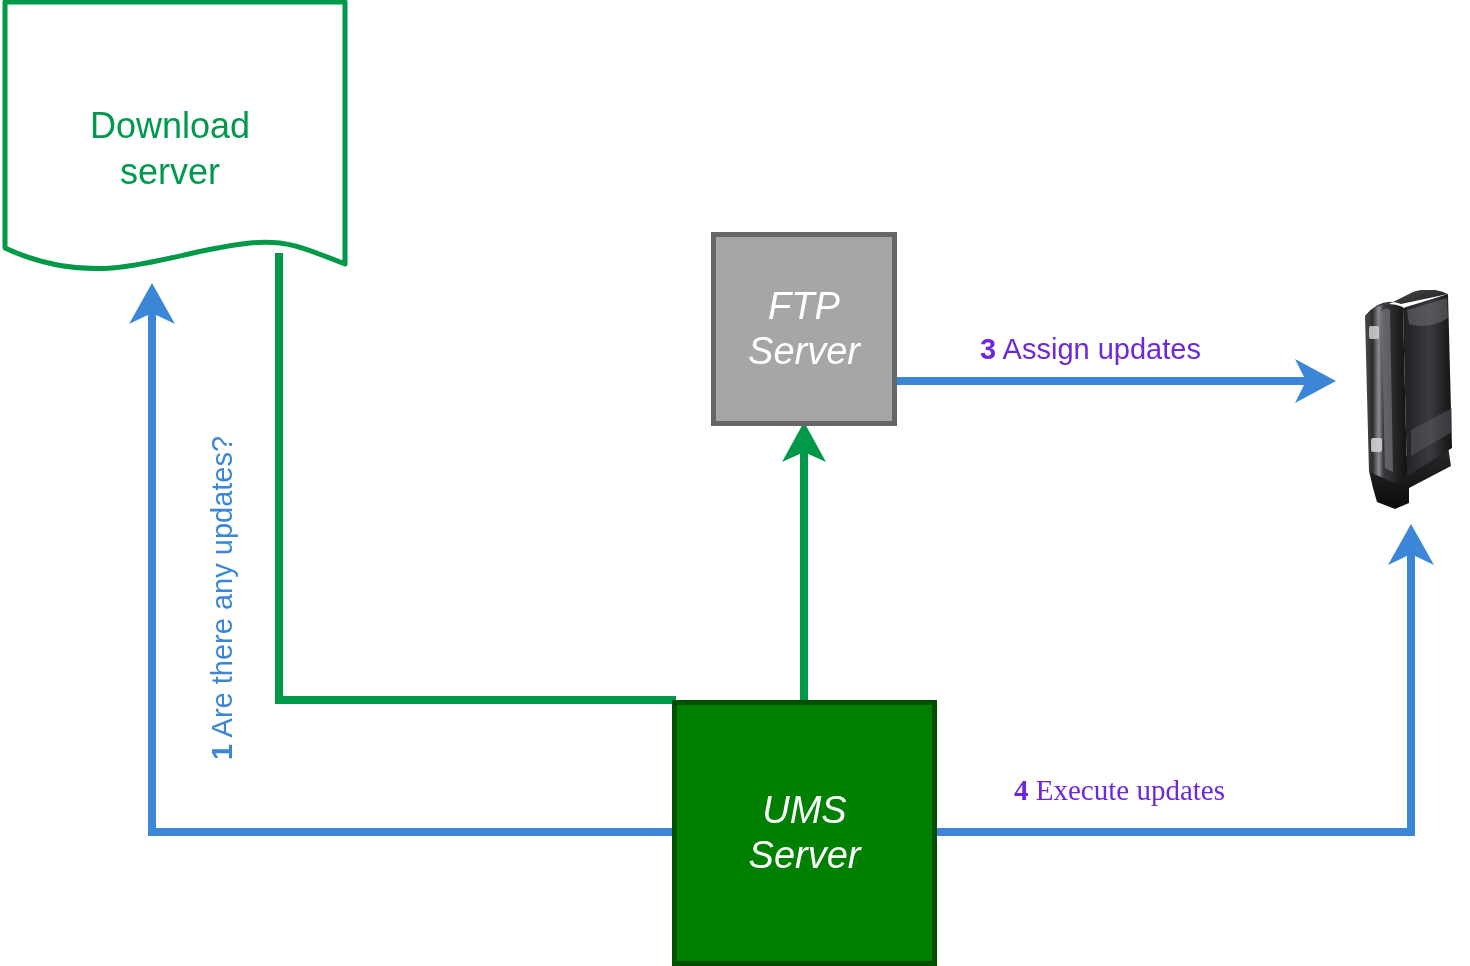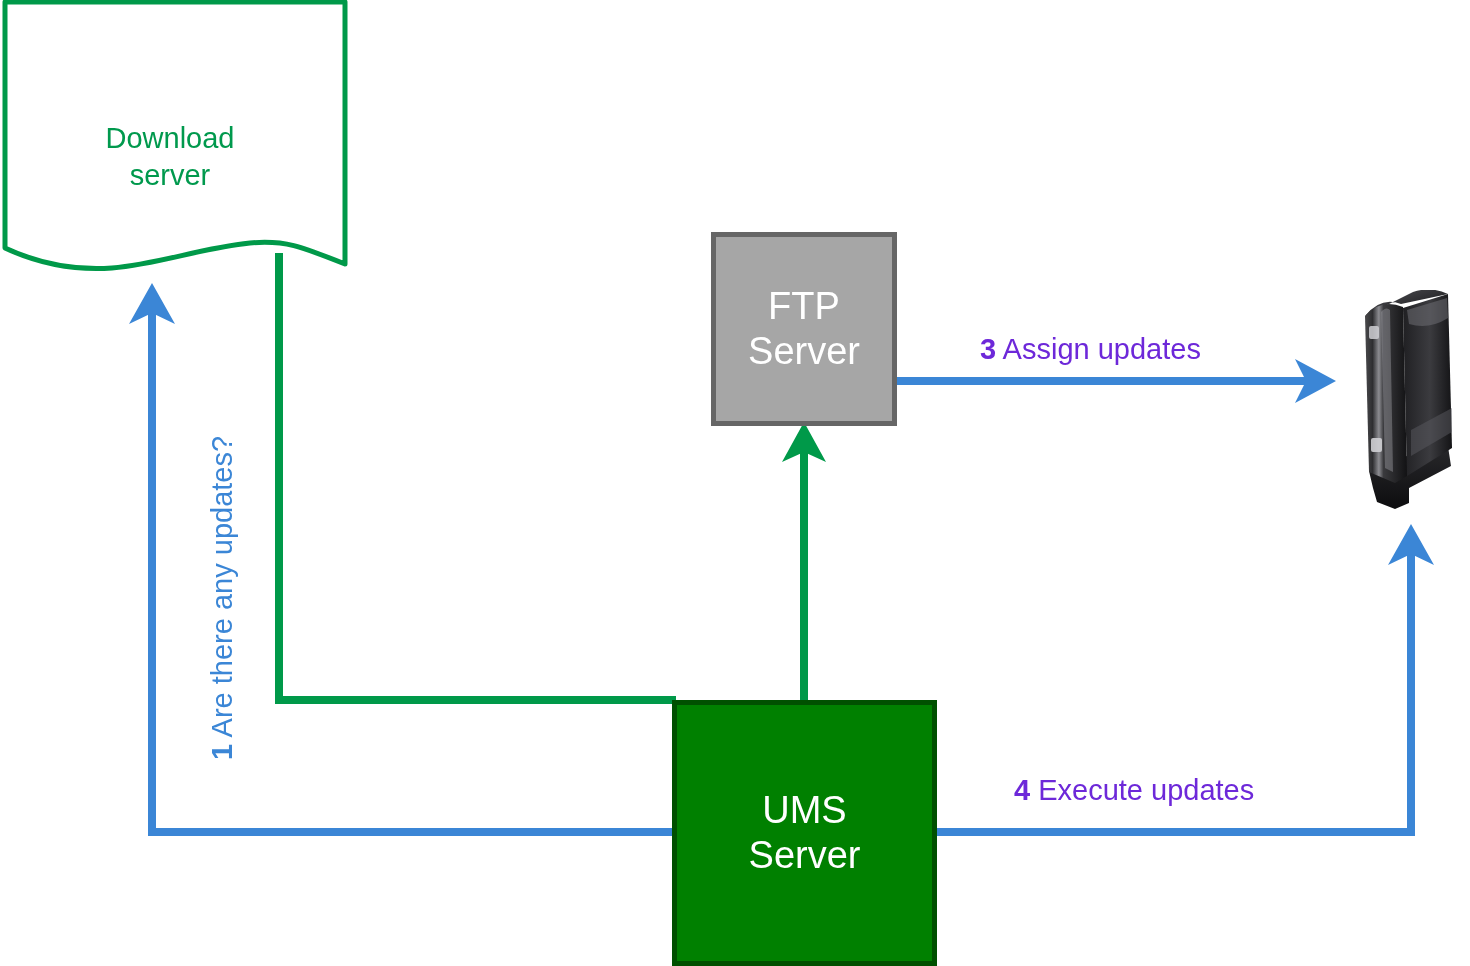--- a/index.html
+++ b/index.html
@@ -52,45 +52,46 @@
     width: 265px;
     height: 266px;
     background: #008000;
     border: 5px solid #005000;
     color: #ffffff;
     font-size: 38px;
   }
   .node-label {
     display: block;
     white-space: pre-line;
+    font-style: italic;
   }
 
   
   #download-server-label {
     position: absolute;
     left: 40px;
-    top: 120px;
+    top: 103px;
     width: 260px;
     text-align: center;
     color: #00994d;
-    font-size: 29px;
+    font-size: 36px;
     line-height: 1.28;
     white-space: pre-line;
   }
 
   
   .edge-label {
     position: absolute;
     font-size: 29px;
     color: #6d28d9;
     white-space: nowrap;
   }
   .edge-label b { font-weight: bold; }
   #label-assign-updates { left: 980px; top: 333px; }
-  #label-execute-updates { left: 1014px; top: 774px; }
+  #label-execute-updates { left: 1014px; top: 774px; font-family: Liberation Serif, serif; }
   #label-download-updates { left: 314px; top: 630px; }
   #label-any-updates {
     left: 0px;
     top: 0px;
     color: #3b86d6;
     transform-origin: left top;
     transform: translate(206px, 760px) rotate(-90deg);
   }
 
   

